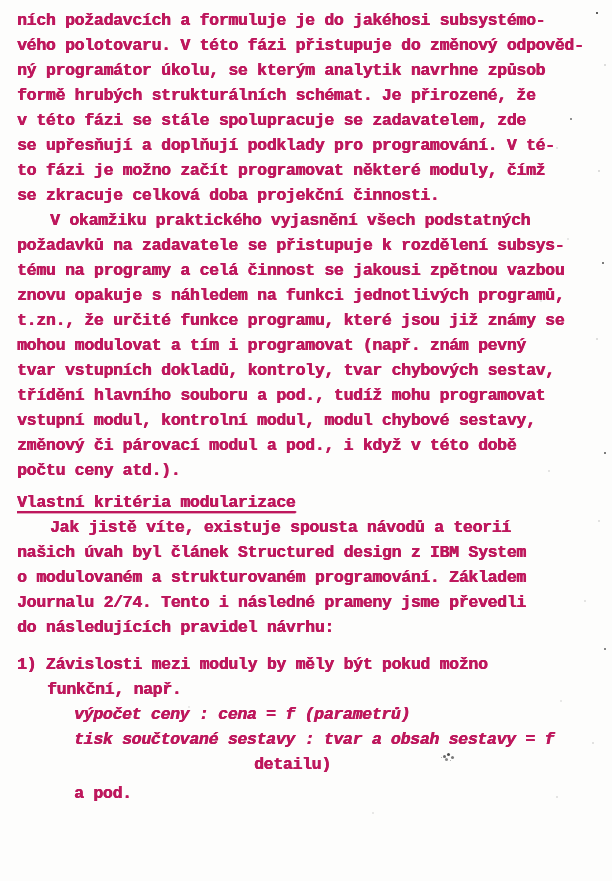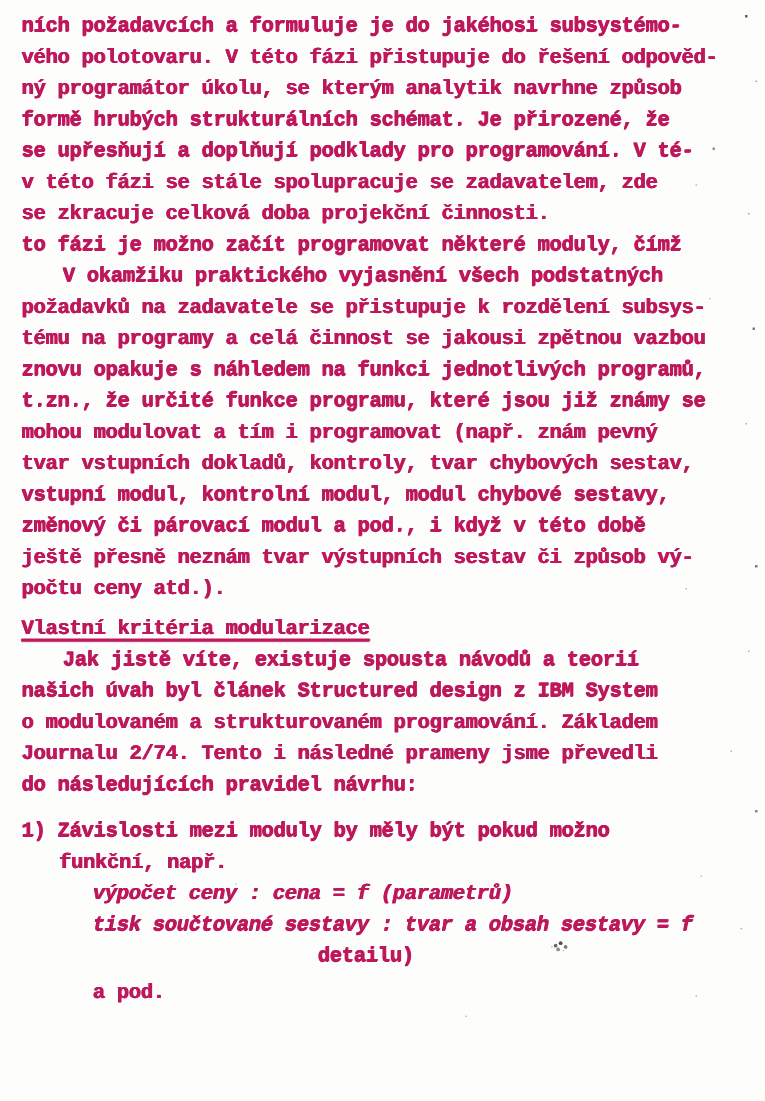--- a/index.html
+++ b/index.html
@@ -84,37 +84,37 @@
       320px 118px 0 -0.5px rgba(40,40,40,.3);
   }
 </style>
 </head>
 <body>
 
 <div class="page">
   <div>
 
   <div class="ln ln--body">ních požadavcích a formuluje je do jakéhosi subsystémo-</div>
-      <div class="ln ln--body">vého polotovaru. V této fázi přistupuje do řešení odpověd-</div>
+      <div class="ln ln--body">vého polotovaru. V této fázi přistupuje do změnový odpověd-</div>
       <div class="ln ln--body">ný programátor úkolu, se kterým analytik navrhne způsob</div>
       <div class="ln ln--body">formě hrubých strukturálních schémat. Je přirozené, že</div>
+      <div class="ln ln--body">v této fázi se stále spolupracuje se zadavatelem, zde</div>
       <div class="ln ln--body">se upřesňují a doplňují podklady pro programování. V té-</div>
-      <div class="ln ln--body">v této fázi se stále spolupracuje se zadavatelem, zde</div>
+      <div class="ln ln--body">to fázi je možno začít programovat některé moduly, čímž</div>
       <div class="ln ln--body">se zkracuje celková doba projekční činnosti.</div>
-      <div class="ln ln--body">to fázi je možno začít programovat některé moduly, čímž</div>
       <div class="ln ln--para-indent">V okamžiku praktického vyjasnění všech podstatných</div>
       <div class="ln ln--body">požadavků na zadavatele se přistupuje k rozdělení subsys-</div>
       <div class="ln ln--body">tému na programy a celá činnost se jakousi zpětnou vazbou</div>
       <div class="ln ln--body">znovu opakuje s náhledem na funkci jednotlivých programů,</div>
       <div class="ln ln--body">t.zn., že určité funkce programu, které jsou již známy se</div>
       <div class="ln ln--body">mohou modulovat a tím i programovat (např. znám pevný</div>
       <div class="ln ln--body">tvar vstupních dokladů, kontroly, tvar chybových sestav,</div>
+      <div class="ln ln--body">třídění hlavního souboru a pod., tudíž mohu programovat</div>
       <div class="ln ln--body">vstupní modul, kontrolní modul, modul chybové sestavy,</div>
       <div class="ln ln--body">změnový či párovací modul a pod., i když v této době</div>
-      <div class="ln ln--body">ještě přesně neznám tvar výstupních sestav či způsob vý-</div>
       <div class="ln ln--body">počtu ceny atd.).</div>
       <div class="ln ln--heading">Vlastní kritéria modularizace</div>
       <div class="ln ln--para-indent">Jak jistě víte, existuje spousta návodů a teorií</div>
       <div class="ln ln--body">našich úvah byl článek Structured design z IBM System</div>
       <div class="ln ln--body">o modulovaném a strukturovaném programování. Základem</div>
       <div class="ln ln--body">Journalu 2/74. Tento i následné prameny jsme převedli</div>
       <div class="ln ln--body">do následujících pravidel návrhu:</div>
       <div class="ln ln--list-start">1) Závislosti mezi moduly by měly být pokud možno</div>
       <div class="ln ln--list-cont">funkční, např.</div>
       <div class="ln ln--expr">výpočet ceny : cena = f (parametrů)</div>

